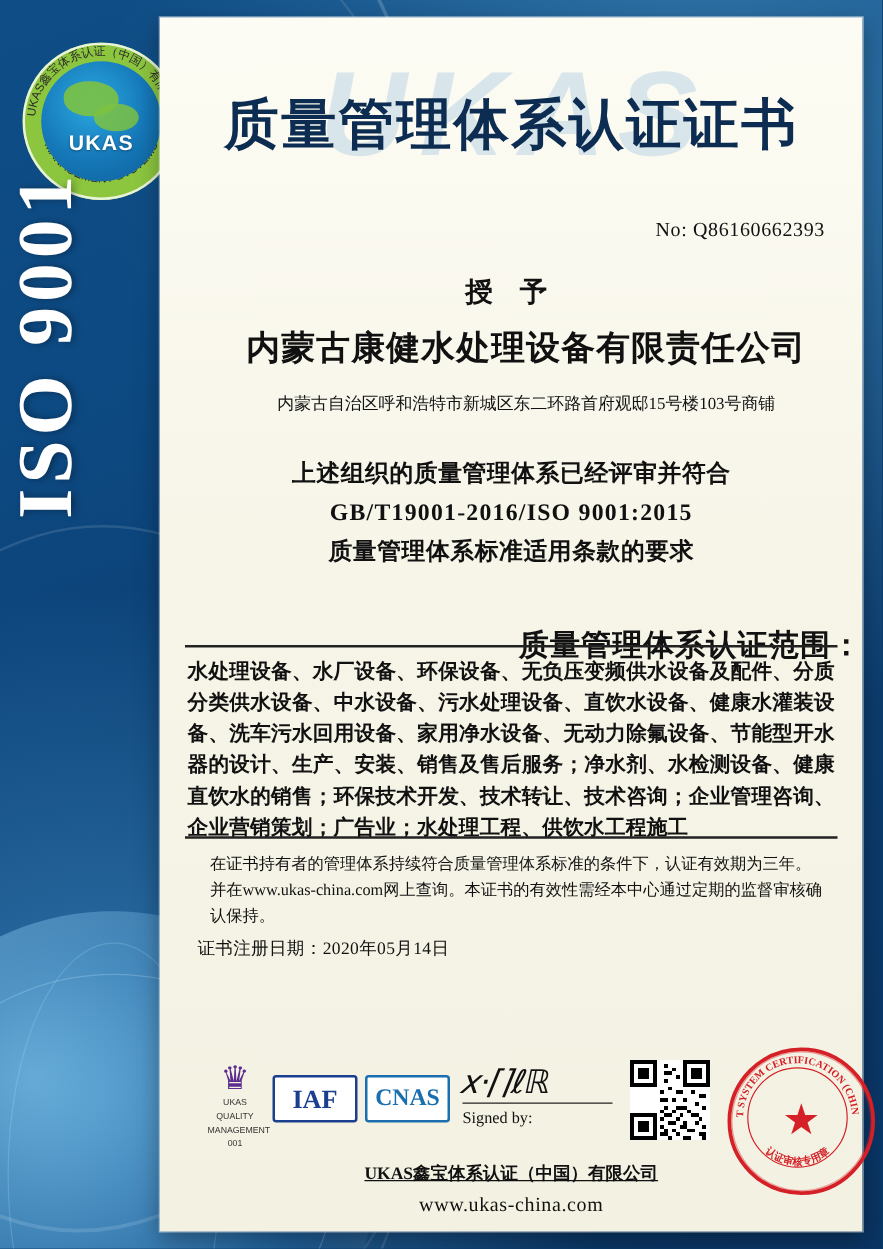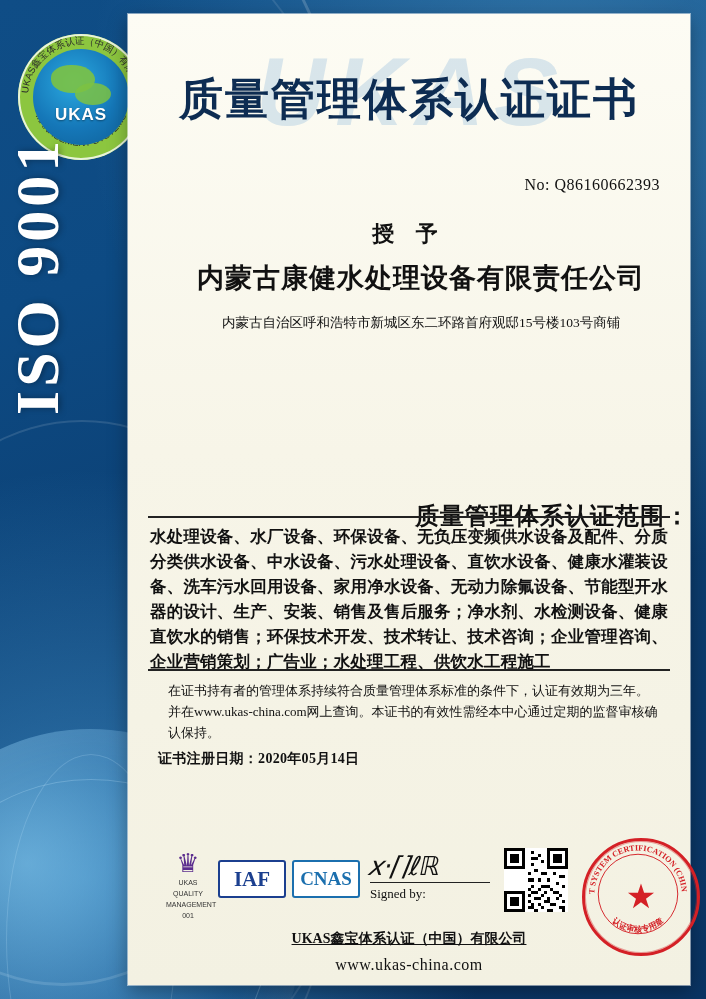--- a/index.html
+++ b/index.html
@@ -159,21 +159,21 @@
   .rule2{
     position:absolute;left:20px;right:20px;top:655px;height:2px;background:#222;
   }
   .note{
     position:absolute;left:40px;right:30px;top:666px;
     font-size:13px;color:#111;line-height:21px;text-align:left;
   }
   .dates{
     position:absolute;left:30px;right:30px;top:736px;
     display:flex;justify-content:flex-start;
-    font-size:14px;color:#111;font-weight:bold;
+    font-size:14px;color:#111;font-weight:normal;
   }
   .dates span{ letter-spacing:.3px;}
 
   
   .logo-row{
     position:absolute;left:24px;right:18px;top:830px;height:75px;
   }
   .mini{
     position:absolute;top:6px;
   }
@@ -263,20 +263,25 @@
 
     <div class="no-line">
       <span>No:</span>
       <span>Q86160662393</span>
     </div>
 
     <div class="grant">授 予</div>
     <div class="company">内蒙古康健水处理设备有限责任公司</div>
     <div class="address">内蒙古自治区呼和浩特市新城区东二环路首府观邸15号楼103号商铺</div>
 
+    <div class="std-block">
+      <div>上述组织的质量管理体系已经评审并符合</div>
+      <div class="mid">GB/T19001-2016/ISO 9001:2015</div>
+      <div>质量管理体系标准适用条款的要求</div>
+    </div>
 
     <div class="scope-title">质量管理体系认证范围：</div>
     <div class="rule"></div>
     <div class="scope-body">水处理设备、水厂设备、环保设备、无负压变频供水设备及配件、分质分类供水设备、中水设备、污水处理设备、直饮水设备、健康水灌装设备、洗车污水回用设备、家用净水设备、无动力除氟设备、节能型开水器的设计、生产、安装、销售及售后服务；净水剂、水检测设备、健康直饮水的销售；环保技术开发、技术转让、技术咨询；企业管理咨询、企业营销策划；广告业；水处理工程、供饮水工程施工</div>
     <div class="rule2"></div>
 
     <div class="note">
       <div>在证书持有者的管理体系持续符合质量管理体系标准的条件下，认证有效期为三年。</div>
       <div>并在www.ukas-china.com网上查询。本证书的有效性需经本中心通过定期的监督审核确认保持。</div>
     </div>

